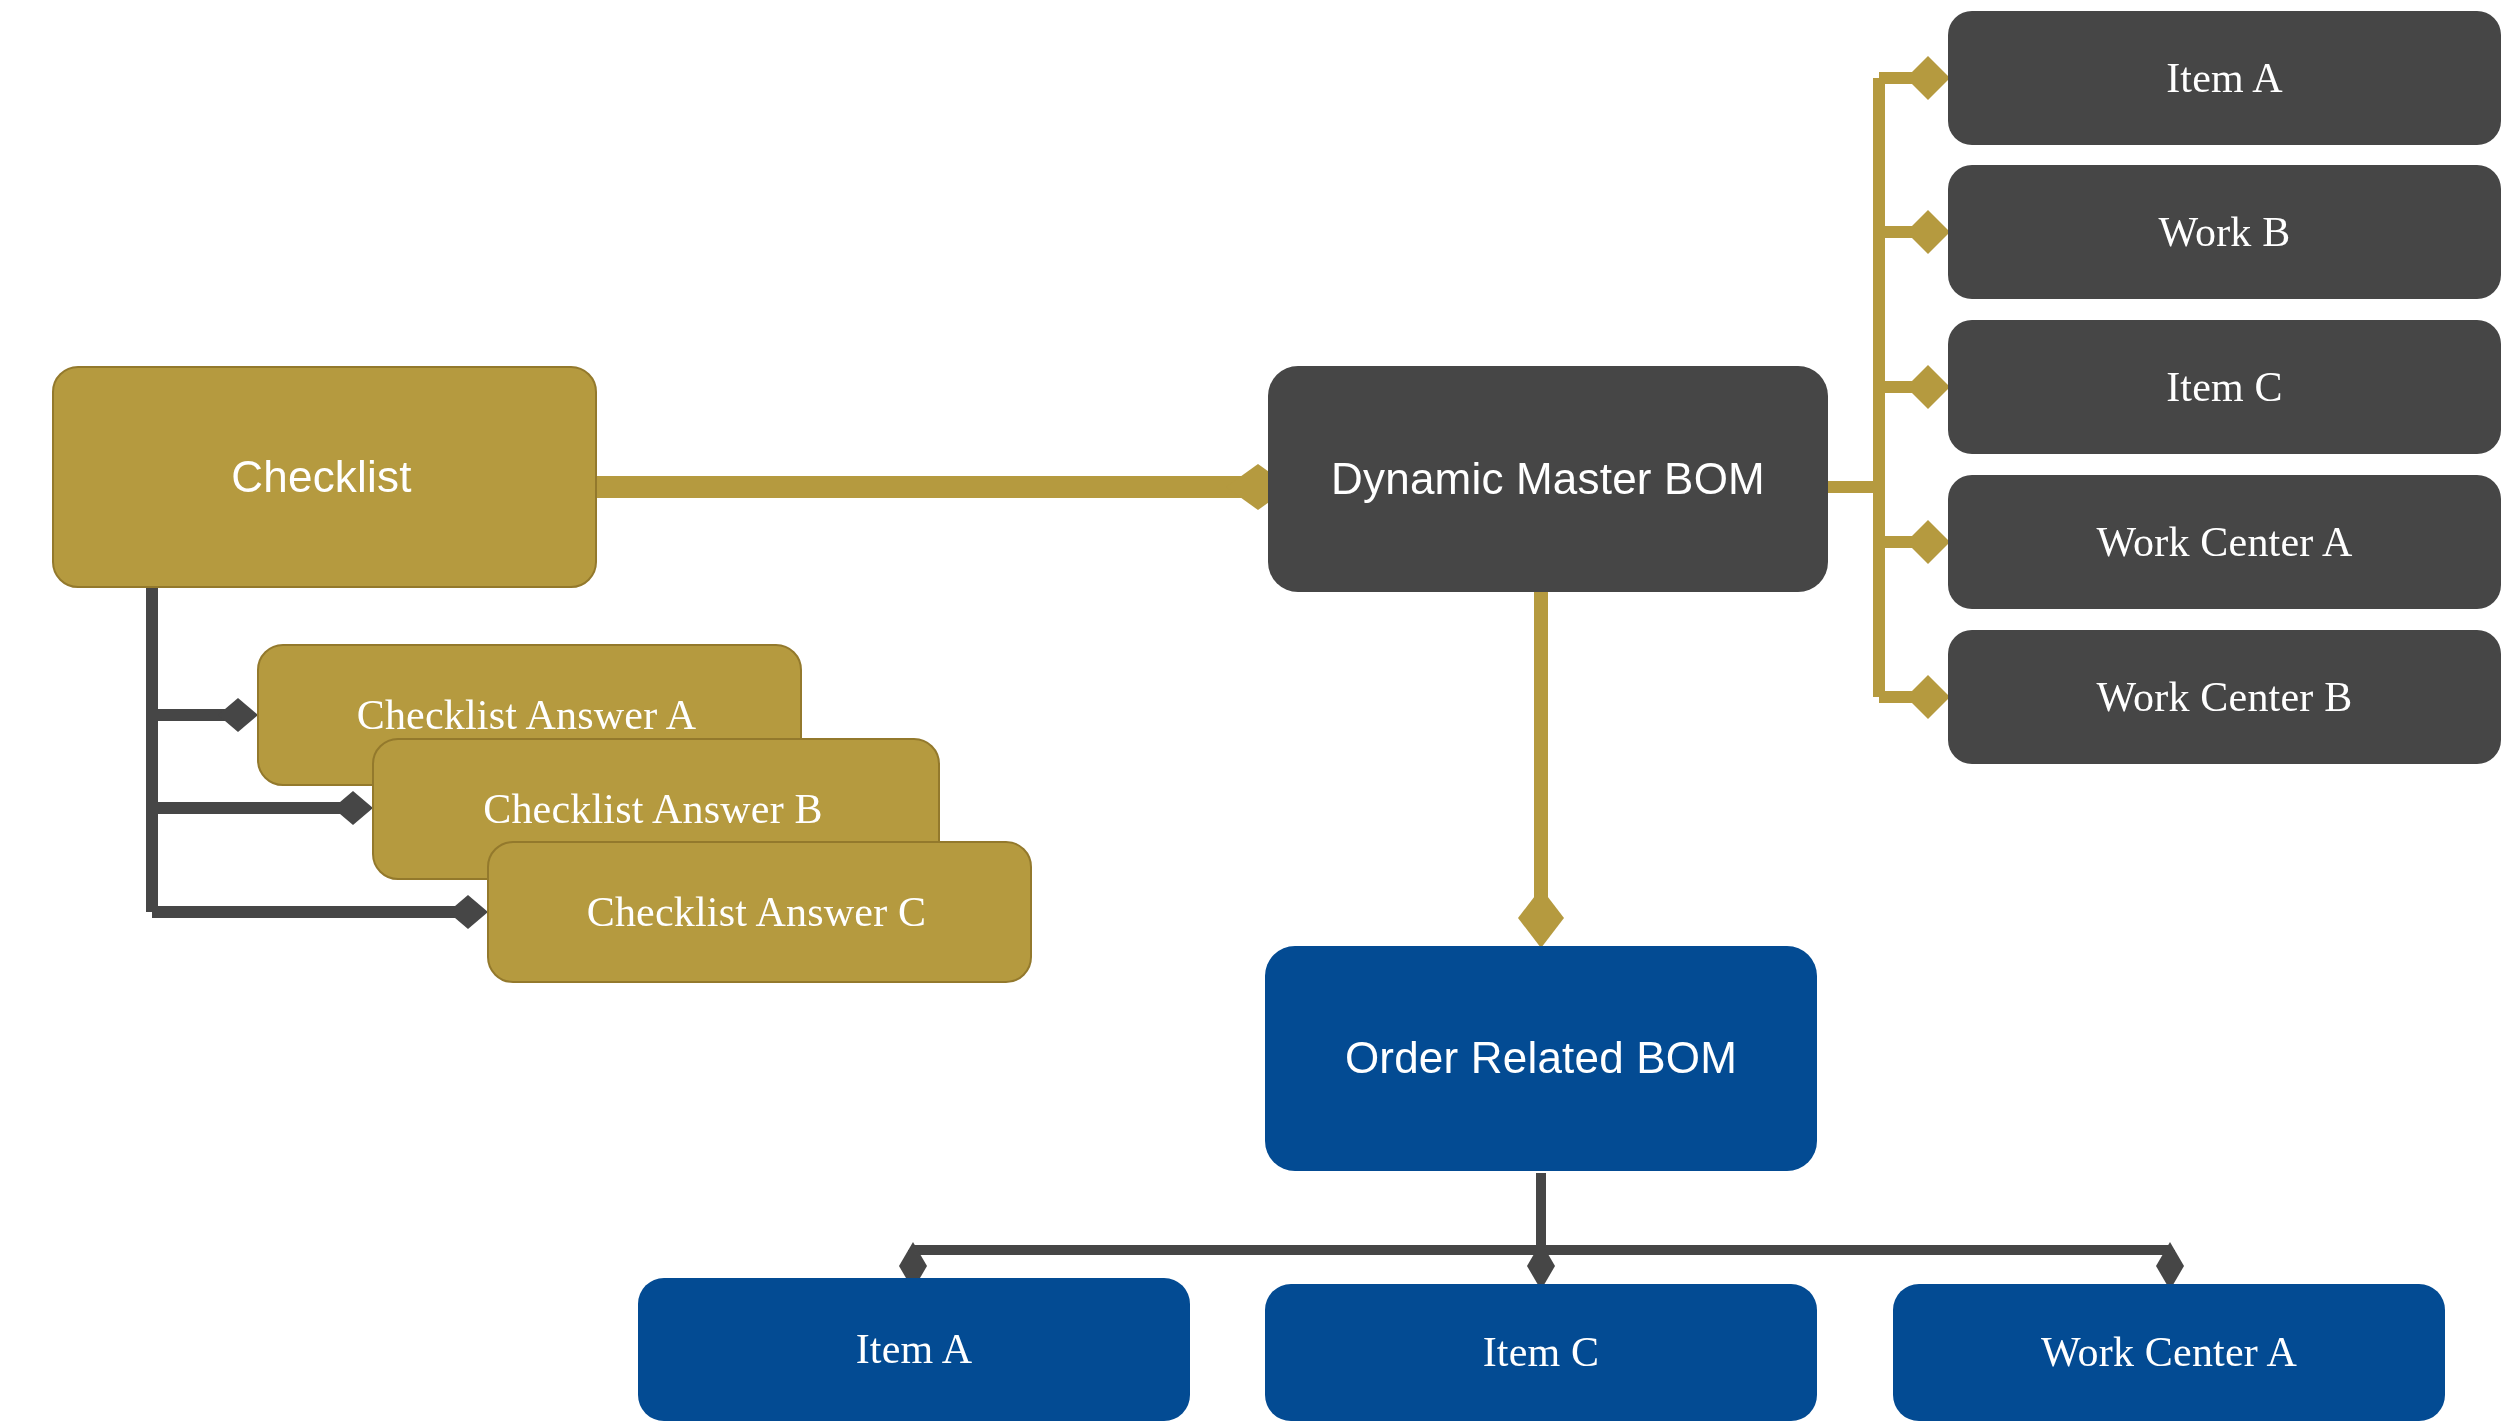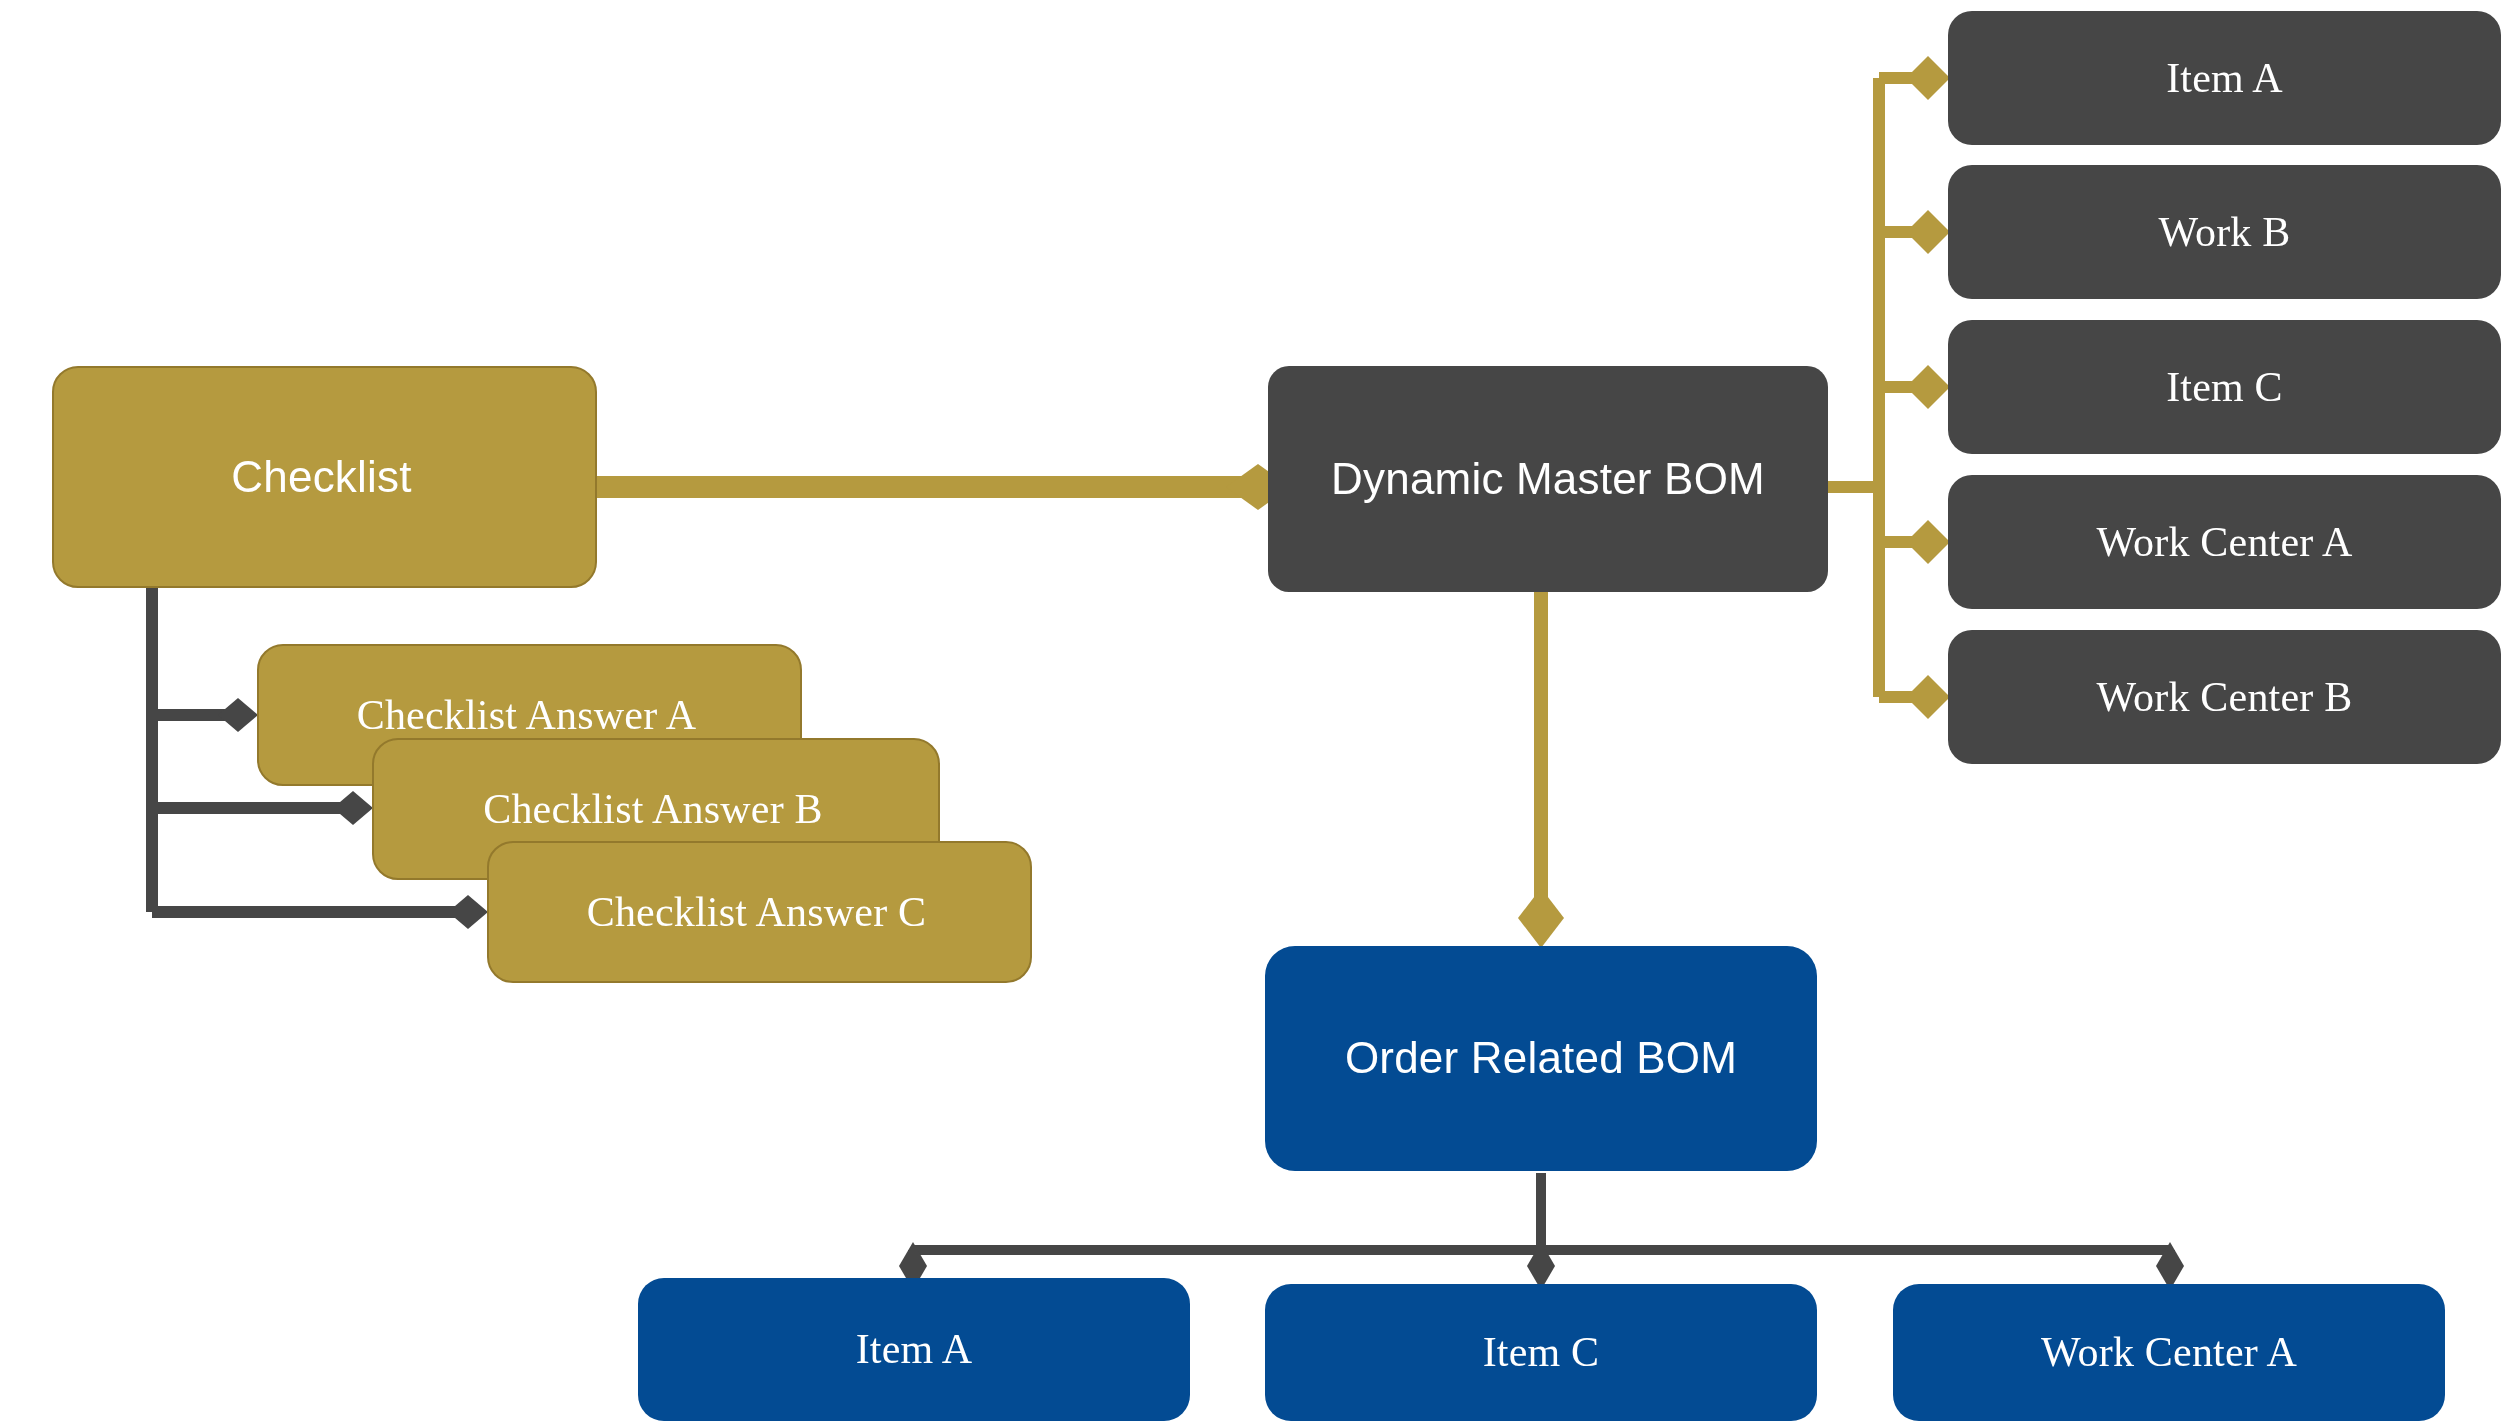--- a/index.html
+++ b/index.html
@@ -142,21 +142,21 @@
   </div>
 
   <div class="node n-gold fs-42" style="left:372px; top:738px; width:568px; height:142px; z-index:4;">
     <span class="node-label">Checklist Answer B</span>
   </div>
 
   <div class="node n-gold fs-42" style="left:487px; top:841px; width:545px; height:142px; z-index:5;">
     <span class="node-label">Checklist Answer C</span>
   </div>
 
-  <div class="node n-dark fs-44" style="left:1268px; top:366px; width:560px; height:226px; border-radius:21px;">
+  <div class="node n-dark fs-44" style="left:1268px; top:366px; width:560px; height:226px; border-radius:30px;">
     <span class="node-label">Dynamic Master BOM</span>
   </div>
 
   <div class="node n-dark fs-42" style="left:1948px; top:11px; width:553px; height:134px; border-radius:24px;">
     <span class="node-label">Item A</span>
   </div>
 
   <div class="node n-dark fs-42" style="left:1948px; top:165px; width:553px; height:134px; border-radius:24px;">
     <span class="node-label">Work B</span>
   </div>

